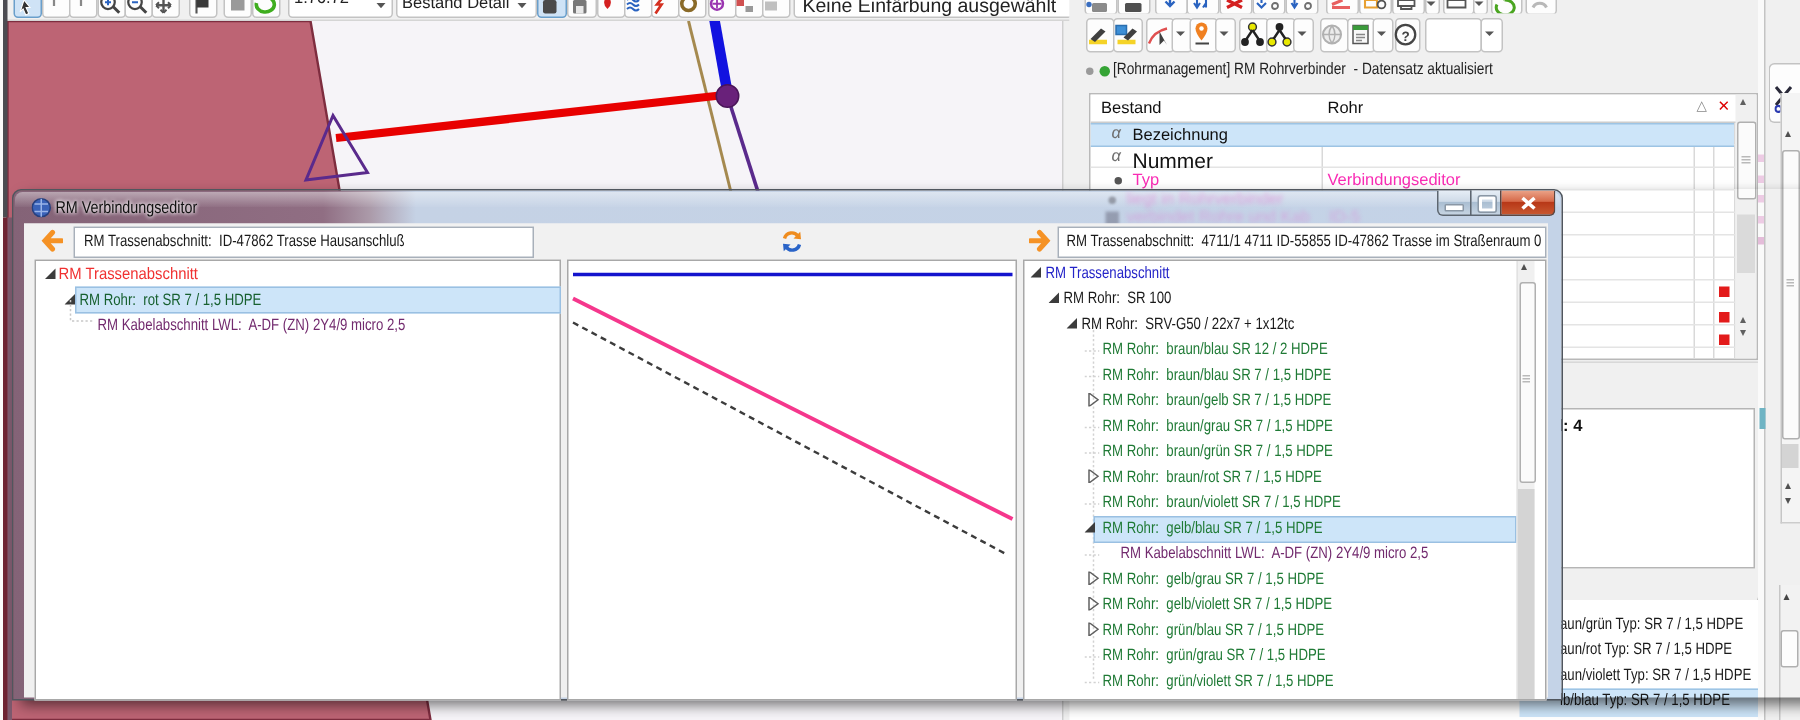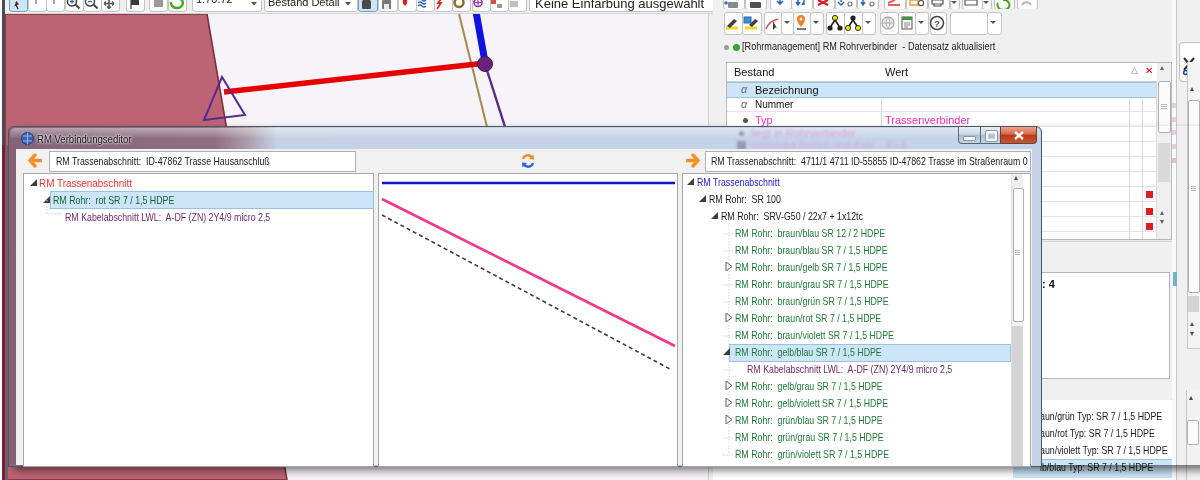--- a/index.html
+++ b/index.html
@@ -202,44 +202,44 @@
 
   <div class="abs" id="table" style="left:13px;top:62px;width:444px;height:176px;background:#fff;border:1px solid #b9b9b9;overflow:hidden;">
 
     <div class="abs" style="left:154px;top:0;width:1px;height:176px;background:#d9d9d9;"></div>
     <div class="abs" style="left:402px;top:0;width:1px;height:176px;background:#d9d9d9;"></div>
     <div class="abs" style="left:415px;top:0;width:1px;height:176px;background:#d9d9d9;"></div>
     <div class="abs" style="left:429px;top:0;width:1px;height:176px;background:#d9d9d9;"></div>
 
     <div class="abs" style="left:0;top:0;width:444px;height:18px;border-bottom:1px solid #cccccc;background:#fff;"></div>
     <div class="txt" style="left:7px;top:3px;font-size:11px;color:#111;">Bestand</div>
-    <div class="txt" style="left:158px;top:3px;font-size:11px;color:#111;">Wert</div>
+    <div class="txt" style="left:158px;top:3px;font-size:11px;color:#111;">Rohr</div>
     <div class="txt" style="left:404px;top:2px;font-size:9px;color:#888;">△</div>
     <div class="txt" style="left:418px;top:2px;font-size:10px;color:#d00;">✕</div>
 
     <div class="abs" style="left:0;top:33px;width:430px;height:1px;background:#e4e4e4;"></div>
     <div class="abs" style="left:0;top:48px;width:430px;height:1px;background:#e4e4e4;"></div>
     <div class="abs" style="left:0;top:63px;width:430px;height:1px;background:#e4e4e4;"></div>
     <div class="abs" style="left:0;top:78px;width:430px;height:1px;background:#e4e4e4;"></div>
     <div class="abs" style="left:0;top:93px;width:430px;height:1px;background:#e4e4e4;"></div>
     <div class="abs" style="left:0;top:108px;width:430px;height:1px;background:#e4e4e4;"></div>
     <div class="abs" style="left:0;top:123px;width:430px;height:1px;background:#e4e4e4;"></div>
     <div class="abs" style="left:0;top:138px;width:430px;height:1px;background:#e4e4e4;"></div>
     <div class="abs" style="left:0;top:153px;width:430px;height:1px;background:#e4e4e4;"></div>
     <div class="abs" style="left:0;top:168px;width:430px;height:1px;background:#e4e4e4;"></div>
 
     <div class="abs" style="left:0;top:19px;width:429px;height:14px;background:#cde5f9;border-top:1px solid #9dc4e4;border-bottom:1px solid #9dc4e4;"></div>
 
     <div class="txt" style="left:14px;top:20px;font-size:11px;color:#6e6e6e;font-style:italic;">α</div>
     <div class="txt" style="left:28px;top:21px;font-size:11px;color:#111;">Bezeichnung</div>
     <div class="txt" style="left:14px;top:35px;font-size:11px;color:#6e6e6e;font-style:italic;">α</div>
-    <div class="txt" style="left:28px;top:36px;font-size:10px;color:#111;">Nummer</div>
+    <div class="txt" style="left:28px;top:36px;font-size:14px;color:#111;">Nummer</div>
     <div class="abs" style="left:16px;top:55px;width:5px;height:5px;border-radius:50%;background:#555;"></div>
     <div class="txt" style="left:28px;top:51px;font-size:11px;color:#f92cb4;">Typ</div>
-    <div class="txt" style="left:158px;top:51px;font-size:11px;color:#f92cb4;">Trassenverbinder</div>
+    <div class="txt" style="left:158px;top:51px;font-size:11px;color:#f92cb4;">Verbindungseditor</div>
     <div class="abs" style="left:16px;top:70px;width:5px;height:5px;border-radius:50%;background:#555;"></div>
     <div class="txt" style="left:28px;top:66px;font-size:11px;color:#f92cb4;">Doppelsteckmuffe</div>
     <div class="txt" style="left:158px;top:66px;font-size:11px;color:#f92cb4;">ID-83273</div>
     <div class="txt" style="left:28px;top:81px;font-size:11px;color:#f92cb4;">liegt in Rohrverbinder</div>
     <div class="txt" style="left:158px;top:81px;font-size:11px;color:#f92cb4;">ID-55855</div>
     <div class="txt" style="left:28px;top:96px;font-size:11px;color:#f92cb4;">verbindet Rohre</div>
 
     <div class="abs" style="left:419px;top:128px;width:7px;height:7px;background:#e31b1b;"></div>
     <div class="abs" style="left:419px;top:145px;width:7px;height:7px;background:#e31b1b;"></div>
     <div class="abs" style="left:419px;top:160px;width:7px;height:7px;background:#e31b1b;"></div>

